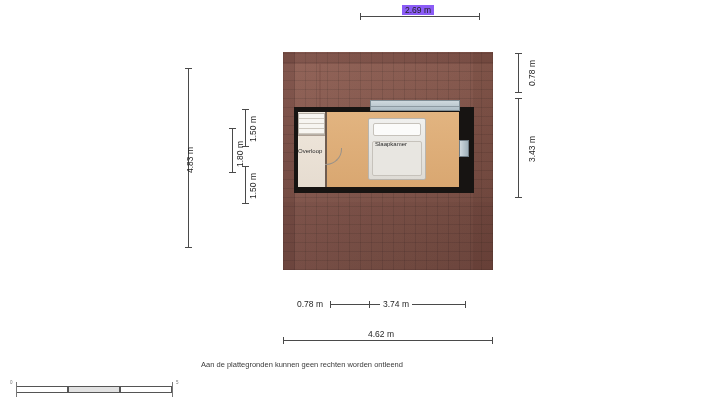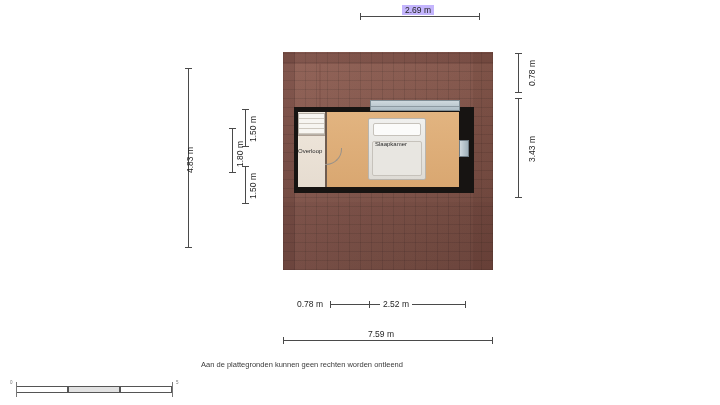--- a/index.html
+++ b/index.html
@@ -153,21 +153,21 @@
     <div class="door-hall"></div>
 
     <div class="room-label label-bed">Slaapkamer</div>
     <div class="room-label label-hall">Overloop</div>
   </div>
 
   <div class="dim" style="left:360px;top:16px;width:120px;height:10px;">
     <div class="line-h" style="left:0;width:120px;"></div>
     <div class="cap-h" style="left:0;"></div>
     <div class="cap-h" style="left:119px;"></div>
-    <div class="dim-text" style="left:42px;top:-11px;background:#c4b5fd;padding:0 3px;">2.69 m</div>
+    <div class="dim-text" style="left:42px;top:-11px;background:#8b5cf6;padding:0 3px;">2.69 m</div>
   </div>
 
   <div class="dim" style="left:518px;top:53px;width:10px;height:40px;">
     <div class="line-v" style="top:0;height:40px;"></div>
     <div class="cap-v" style="top:0;"></div>
     <div class="cap-v" style="top:39px;"></div>
     <div class="dim-text vert" style="left:9px;top:33px;">0.78 m</div>
   </div>
 
   <div class="dim" style="left:518px;top:98px;width:10px;height:100px;">
@@ -208,28 +208,28 @@
   <div class="dim" style="left:330px;top:304px;width:40px;height:10px;">
     <div class="line-h" style="left:0;width:40px;"></div>
     <div class="cap-h" style="left:0;"></div>
     <div class="cap-h" style="left:39px;"></div>
     <div class="dim-text" style="left:-33px;top:-5px;">0.78 m</div>
   </div>
 
   <div class="dim" style="left:330px;top:304px;width:136px;height:10px;">
     <div class="line-h" style="left:0;width:136px;"></div>
     <div class="cap-h" style="left:135px;"></div>
-    <div class="dim-text" style="left:50px;top:-5px;background:#fff;padding:0 3px;">2.52 m</div>
+    <div class="dim-text" style="left:50px;top:-5px;background:#fff;padding:0 3px;">3.74 m</div>
   </div>
 
   <div class="dim" style="left:283px;top:340px;width:210px;height:10px;">
     <div class="line-h" style="left:0;width:210px;"></div>
     <div class="cap-h" style="left:0;"></div>
     <div class="cap-h" style="left:209px;"></div>
-    <div class="dim-text" style="left:82px;top:-11px;background:#fff;padding:0 3px;">7.59 m</div>
+    <div class="dim-text" style="left:82px;top:-11px;background:#fff;padding:0 3px;">4.62 m</div>
   </div>
 
   <div class="footer">
     <div>Aan de plattegronden kunnen geen rechten worden ontleend</div>
   </div>
 
   <div class="scalebar">
     <div class="sb-seg" style="left:8px;width:52px;background:#ffffff;"></div>
     <div class="sb-seg" style="left:60px;width:52px;background:#e2e2e2;"></div>
     <div class="sb-seg" style="left:112px;width:52px;background:#ffffff;"></div>

